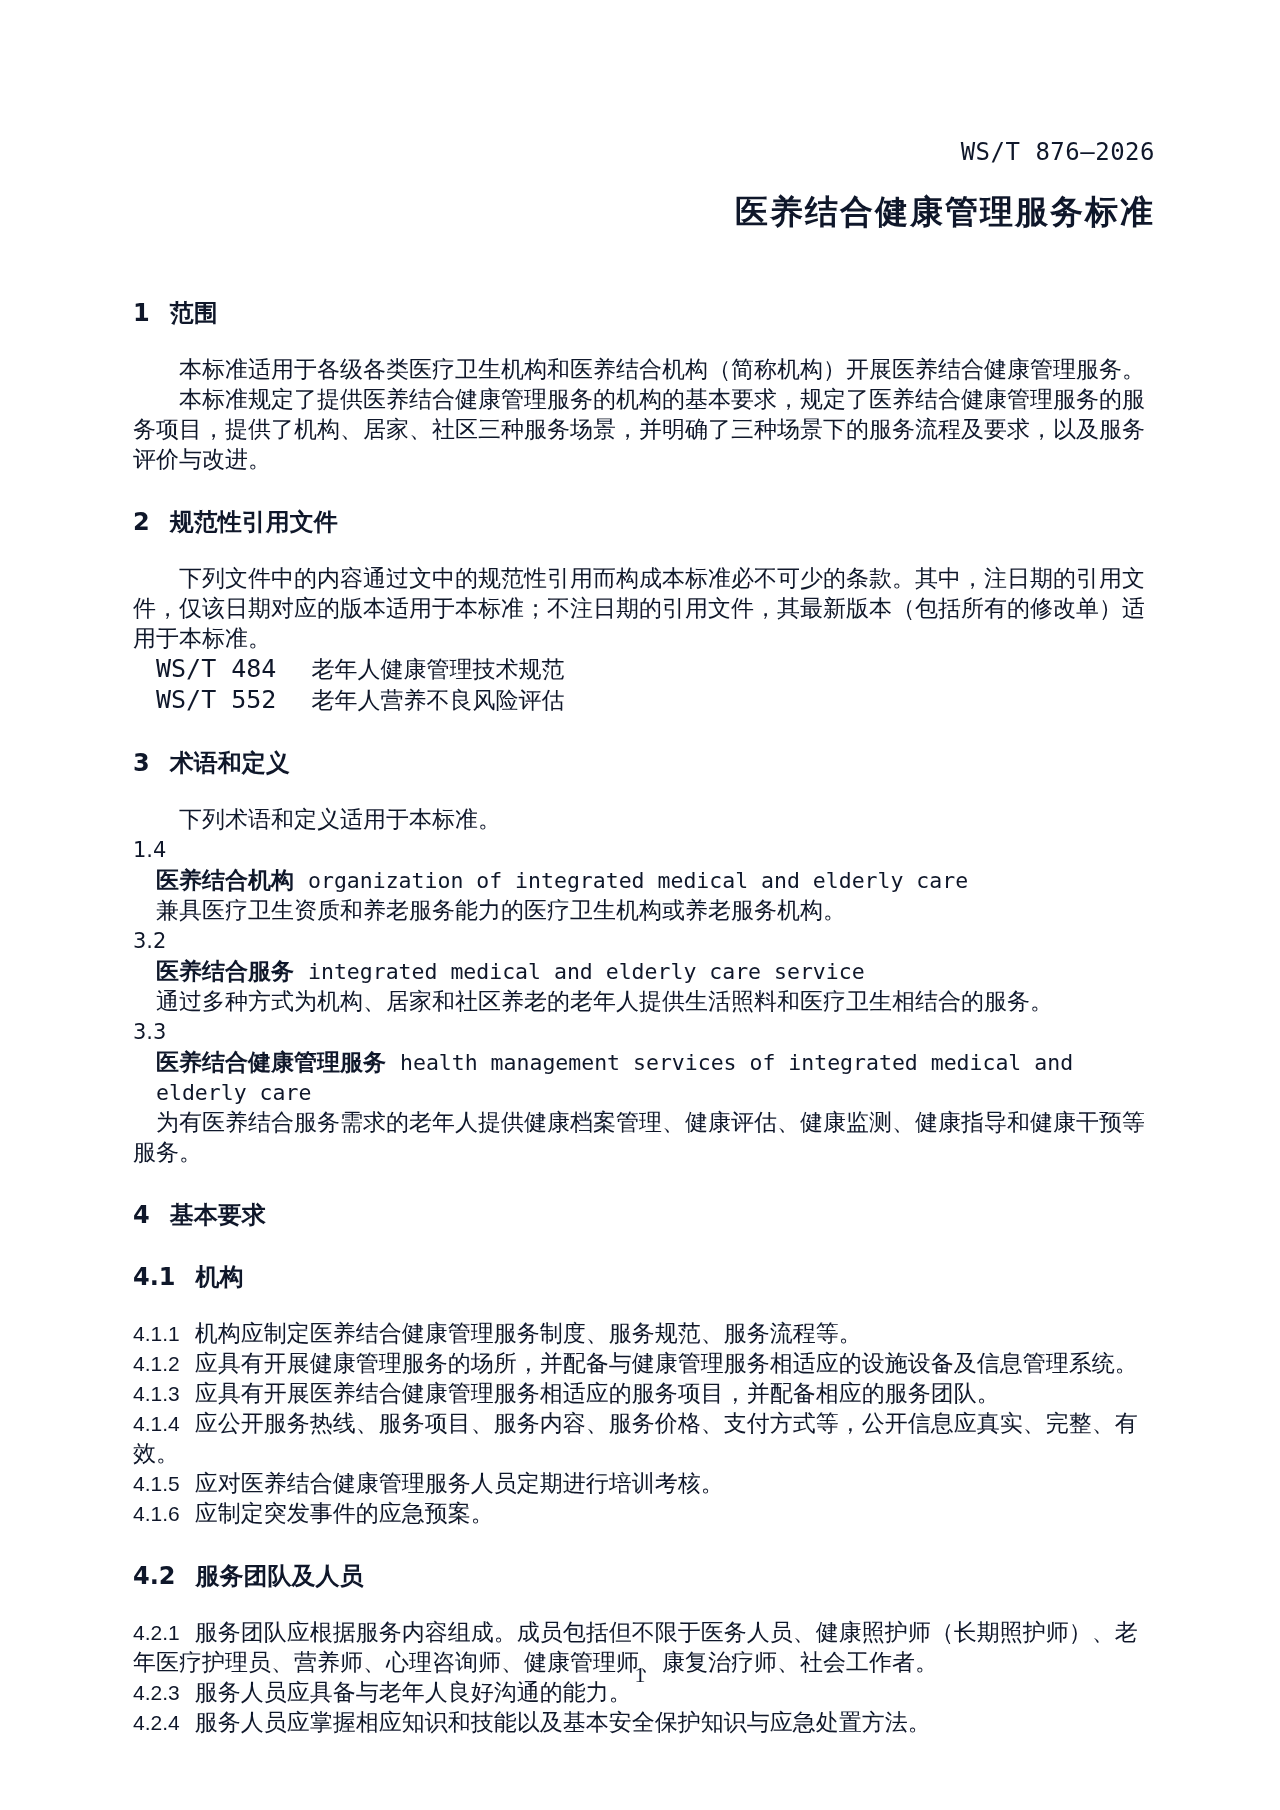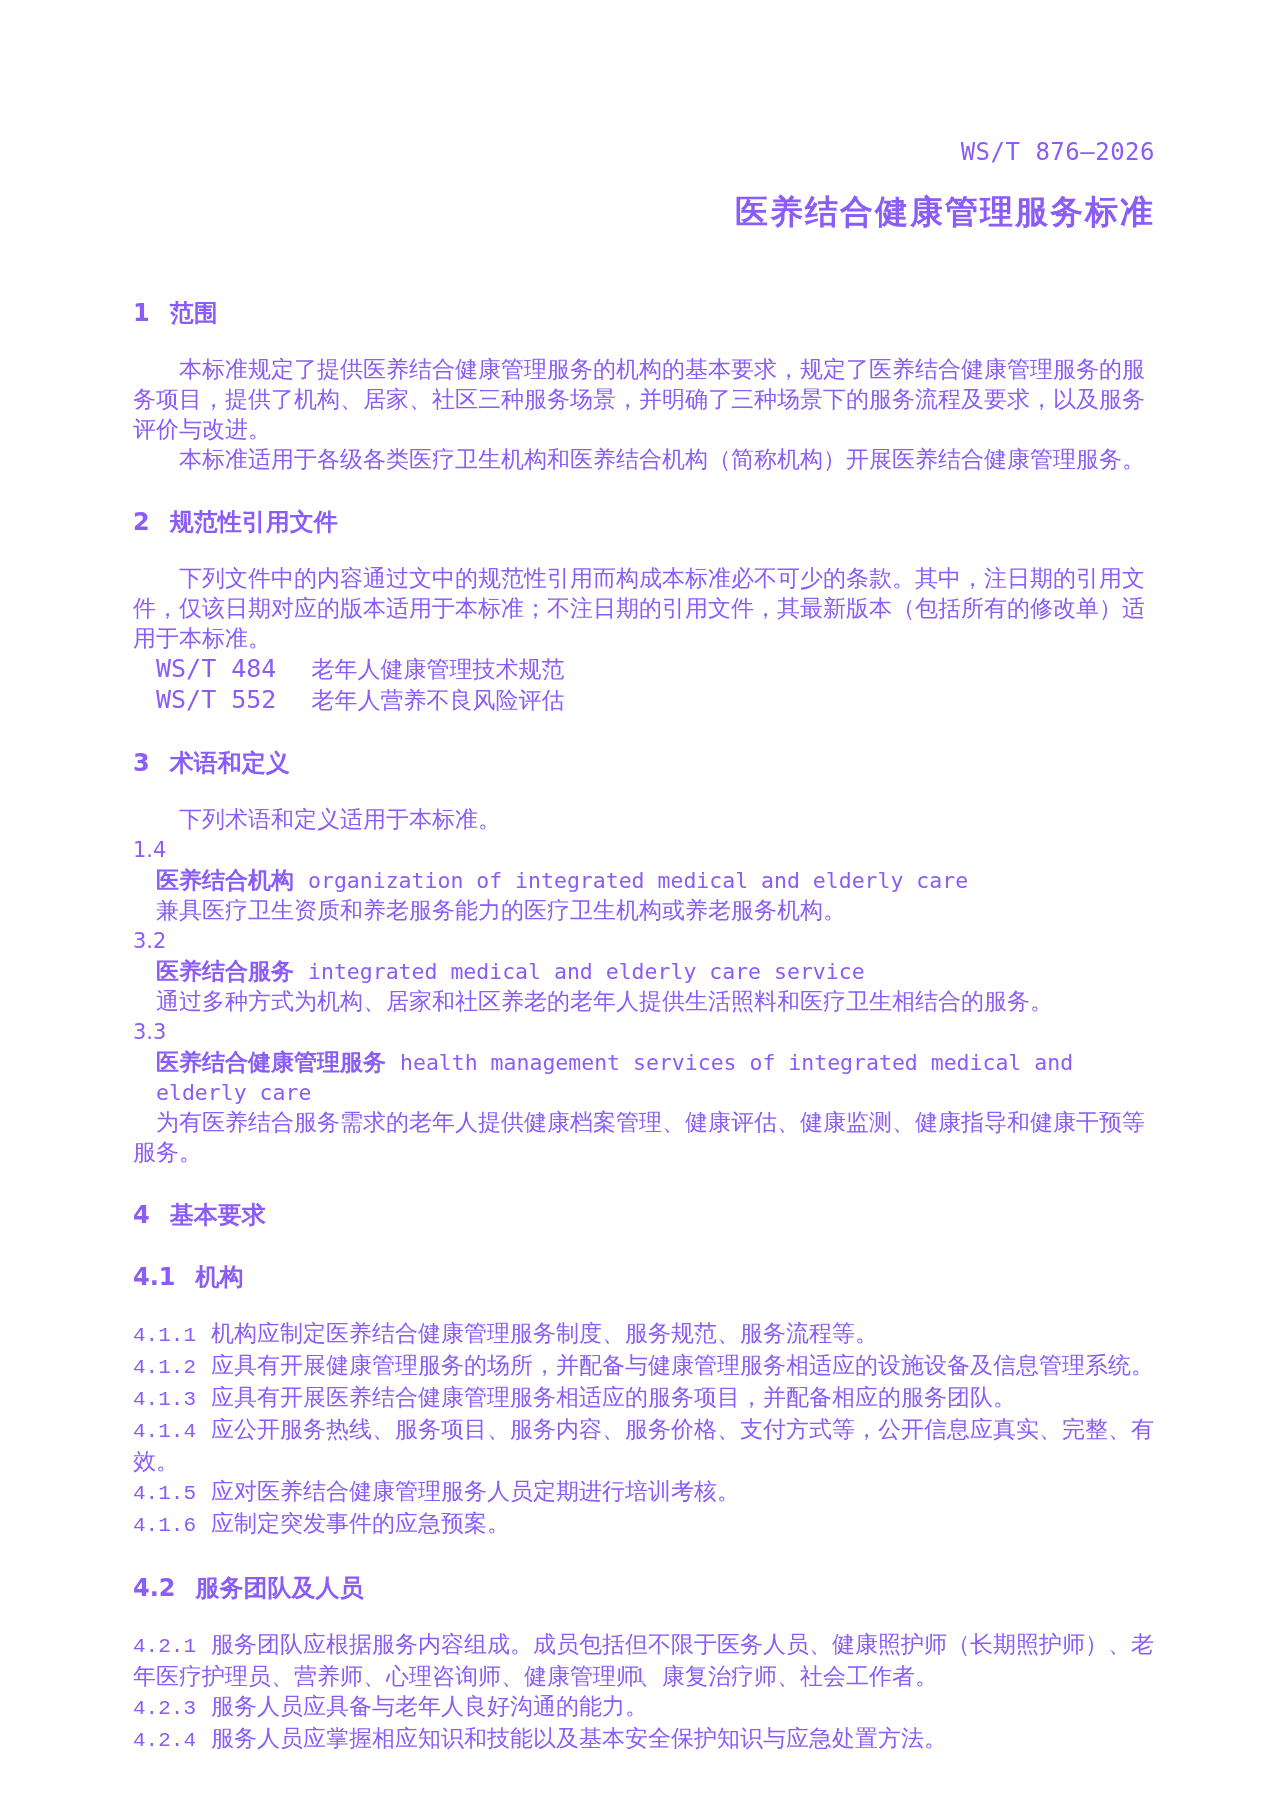--- a/index.html
+++ b/index.html
@@ -10,21 +10,21 @@
   .page {
     position: relative;
     width: 1280px;
     height: 1810px;
     background: #ffffff;
     box-sizing: border-box;
     padding: 138px 125px 0 133px;
     font-family: "Liberation Serif", "DejaVu Serif", serif;
     font-size: 23px;
     line-height: 30px;
-    color: #8b5cf6;
+    color: #0f172a;
     overflow: hidden;
   }
   .doc-number {
     text-align: right;
     font-family: "DejaVu Sans Mono", monospace;
     font-size: 24px;
     line-height: 28px;
     letter-spacing: 0.5px;
   }
   .doc-title {
@@ -66,21 +66,21 @@
     font-family: "Liberation Sans", "DejaVu Sans", sans-serif;
     font-weight: bold;
     margin-right: 14px;
   }
   .term-en {
     font-family: "DejaVu Sans Mono", monospace;
     font-size: 21.5px;
   }
   .def { text-indent: 1em; }
   .clause .cnum {
-    font-family: Liberation Mono, monospace;
+    font-family: Liberation Sans, sans-serif;
     font-size: 21px;
     margin-right: 15px;
     text-align: right;
   }
   .page-number {
     position: absolute;
     top: 1660px;
     left: 0;
     width: 100%;
     text-align: center;
@@ -91,22 +91,22 @@
 </head>
 <body>
 
 <div class="page">
   <div class="doc-number">WS/T 876—2026</div>
 
   <div class="doc-title">医养结合健康管理服务标准</div>
 
   <div id="content">
       <div class="heading"><span class="hnum">1</span><span class="htext">范围</span></div>
+      <p class="para">本标准适用于各级各类医疗卫生机构和医养结合机构（简称机构）开展医养结合健康管理服务。</p>
       <p class="para">本标准规定了提供医养结合健康管理服务的机构的基本要求，规定了医养结合健康管理服务的服务项目，提供了机构、居家、社区三种服务场景，并明确了三种场景下的服务流程及要求，以及服务评价与改进。</p>
-      <p class="para">本标准适用于各级各类医疗卫生机构和医养结合机构（简称机构）开展医养结合健康管理服务。</p>
       <div class="heading"><span class="hnum">2</span><span class="htext">规范性引用文件</span></div>
       <p class="para">下列文件中的内容通过文中的规范性引用而构成本标准必不可少的条款。其中，注日期的引用文件，仅该日期对应的版本适用于本标准；不注日期的引用文件，其最新版本（包括所有的修改单）适用于本标准。</p>
       <p class="ref"><span class="refcode">WS/T 484</span><span class="reftitle">老年人健康管理技术规范</span></p>
       <p class="ref"><span class="refcode">WS/T 552</span><span class="reftitle">老年人营养不良风险评估</span></p>
       <div class="heading"><span class="hnum">3</span><span class="htext">术语和定义</span></div>
       <p class="para">下列术语和定义适用于本标准。</p>
       <p class="termnum">1.4</p>
       <p class="term"><span class="term-zh">医养结合机构</span><span class="term-en">organization of integrated medical and elderly care</span></p>
       <p class="def">兼具医疗卫生资质和养老服务能力的医疗卫生机构或养老服务机构。</p>
       <p class="termnum">3.2</p>

